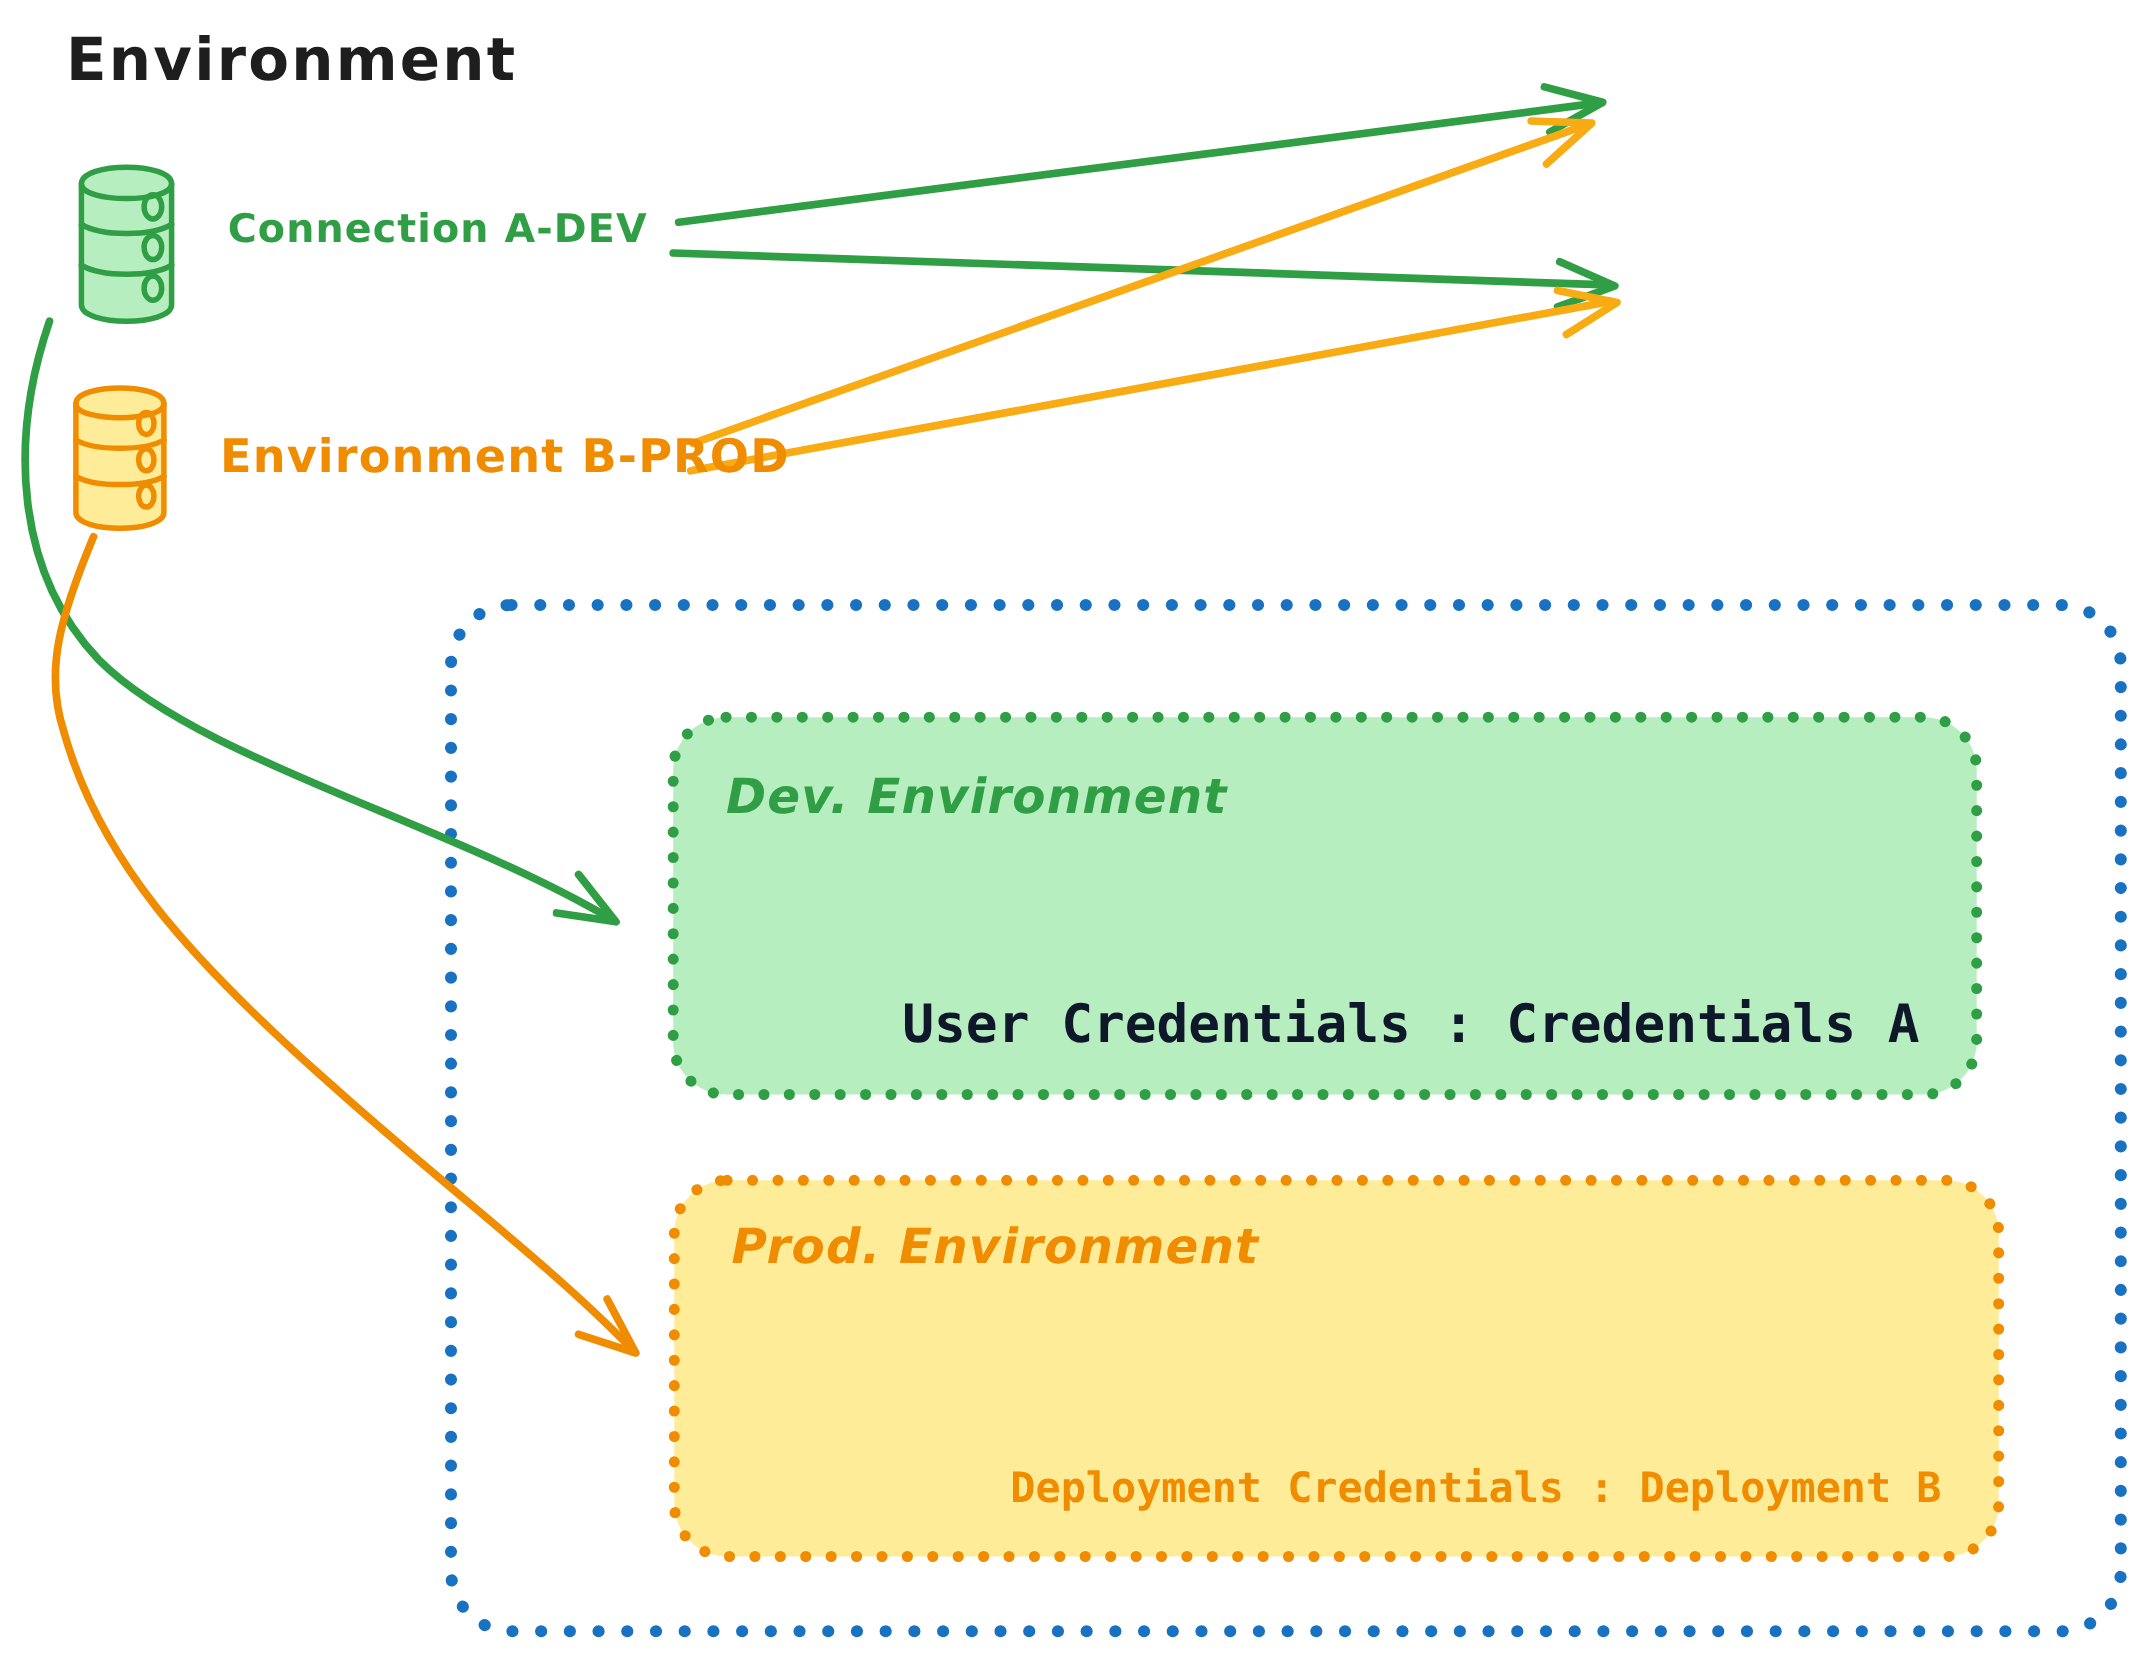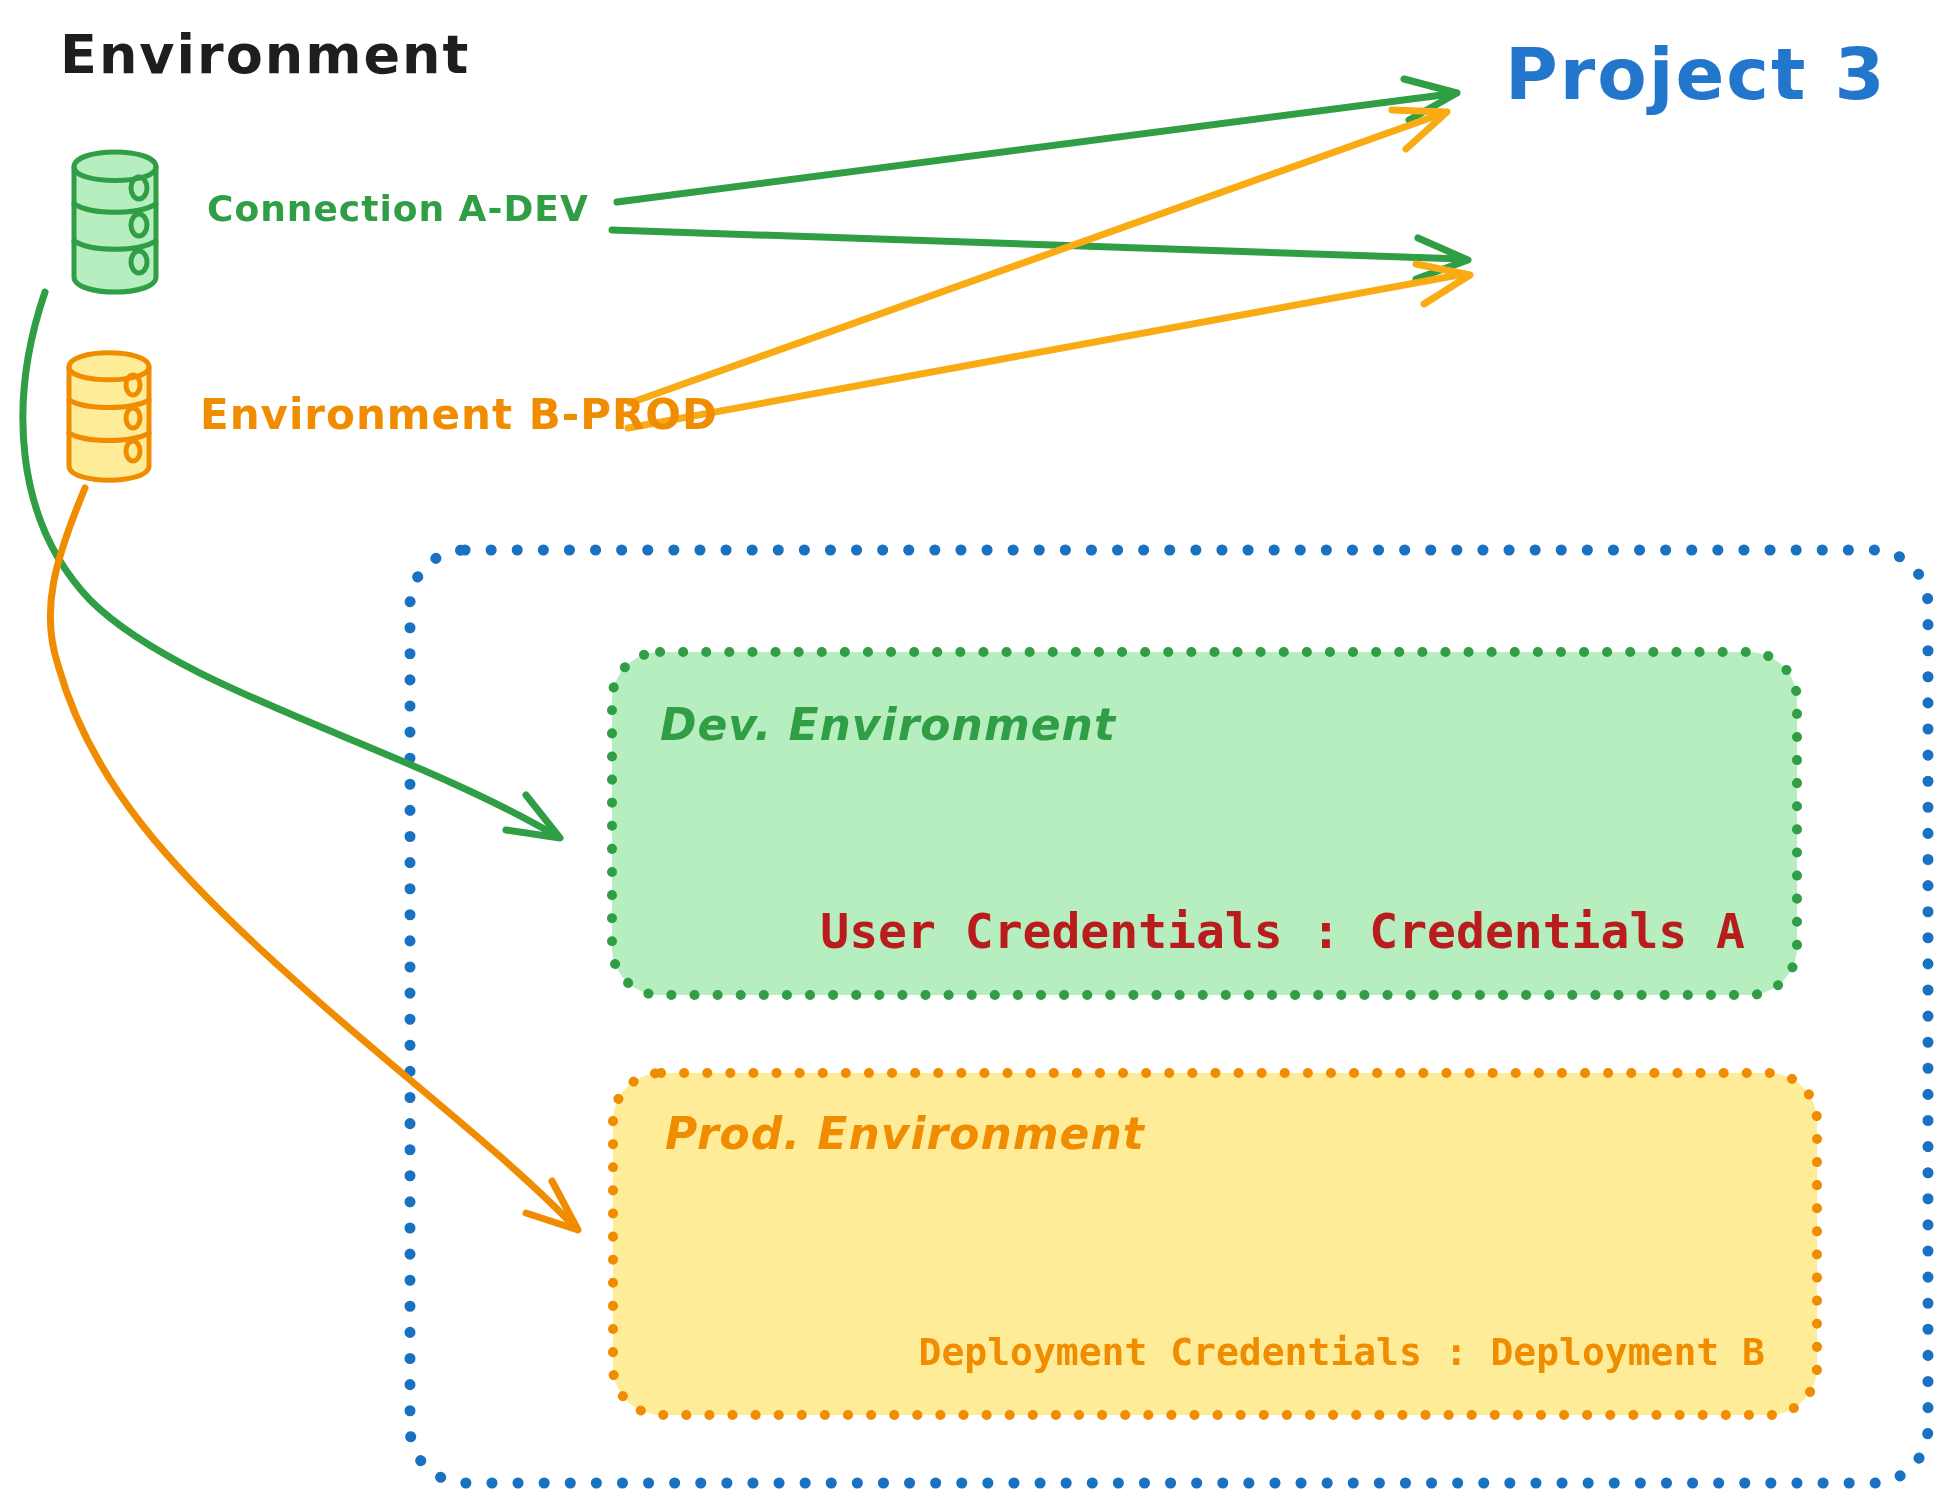--- a/index.html
+++ b/index.html
@@ -26,21 +26,21 @@
   .proj2{left:1508px;top:212px;}
   .proj1{left:1515px;top:422px;}
   .env-title{font-size:44px;font-style:italic;}
   .dev-title{left:660px;top:703px;color:#2f9e44;}
   .prod-title{left:665px;top:1112px;color:#f08c00;}
   .mono{
     font-family:"DejaVu Sans Mono", monospace;
     font-weight:700;
     text-align:right;
   }
-  .cred-a{right:203px;top:907px;font-size:48px;color:#b91c1c;letter-spacing:0;}
+  .cred-a{right:203px;top:907px;font-size:48px;color:#0f172a;letter-spacing:0;}
   .cred-b{right:183px;top:1333px;font-size:38px;color:#f08c00;letter-spacing:0;}
 </style>
 </head>
 <body>
 
 <div id="canvas">
 
   <svg id="shape-layer" viewBox="0 0 1948 1506" xmlns="http://www.w3.org/2000/svg">
 
     <rect x="410" y="550" width="1518" height="933" rx="55" ry="55" fill="none" stroke="#1971c2" stroke-width="11" stroke-linecap="round" stroke-dasharray="0.1 26"></rect>
@@ -97,21 +97,20 @@
       <path d="M552 1181 L578 1230 L526 1213"></path>
     </g>
   </svg>
 
   <div class="txt hw title">Environment</div>
 
   <div class="txt hw conn-a">Connection A-DEV</div>
 
   <div class="txt hw conn-b">Environment B-PROD</div>
 
-  <div class="txt hw proj proj3">Project 3</div>
 
 
 
   <div class="txt hw env-title dev-title">Dev. Environment</div>
 
   <div class="txt mono cred-a">User Credentials : Credentials A</div>
 
   <div class="txt hw env-title prod-title">Prod. Environment</div>
 
   <div class="txt mono cred-b">Deployment Credentials : Deployment B</div>

